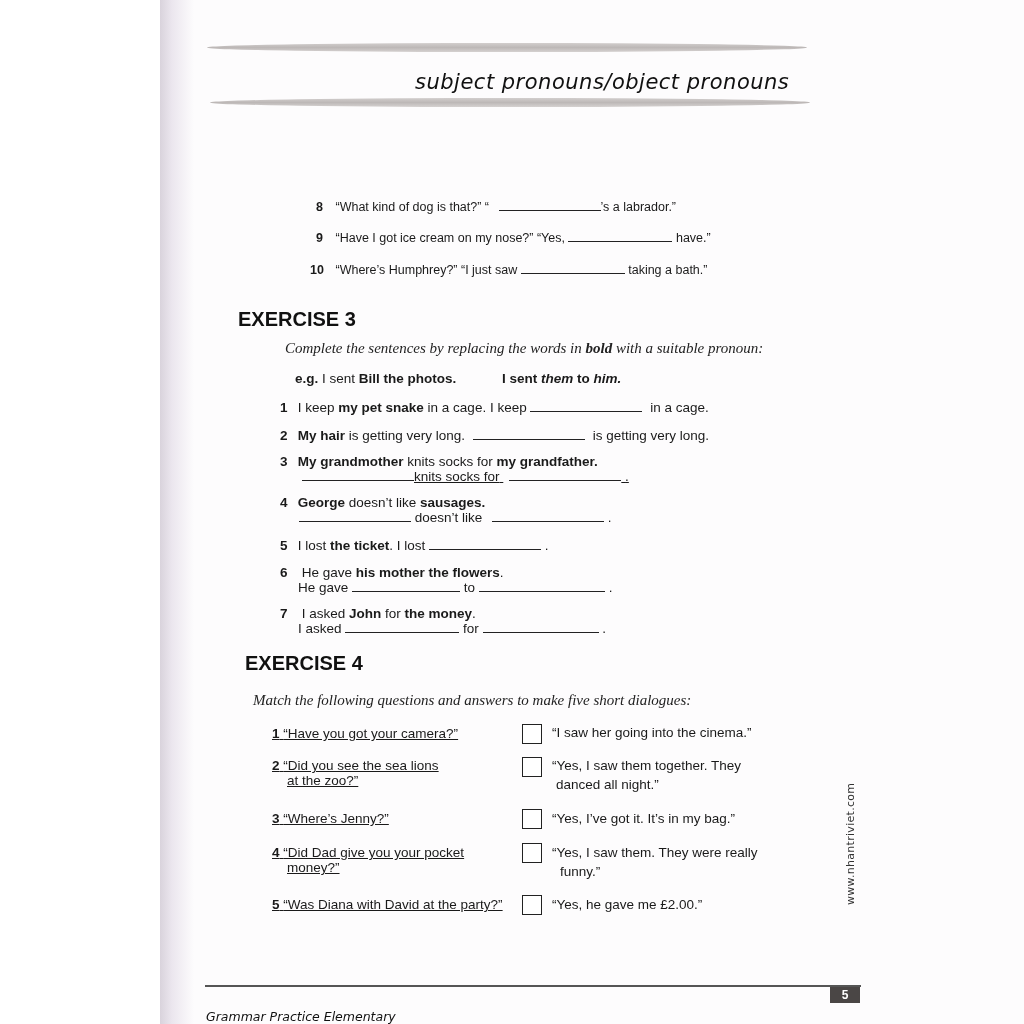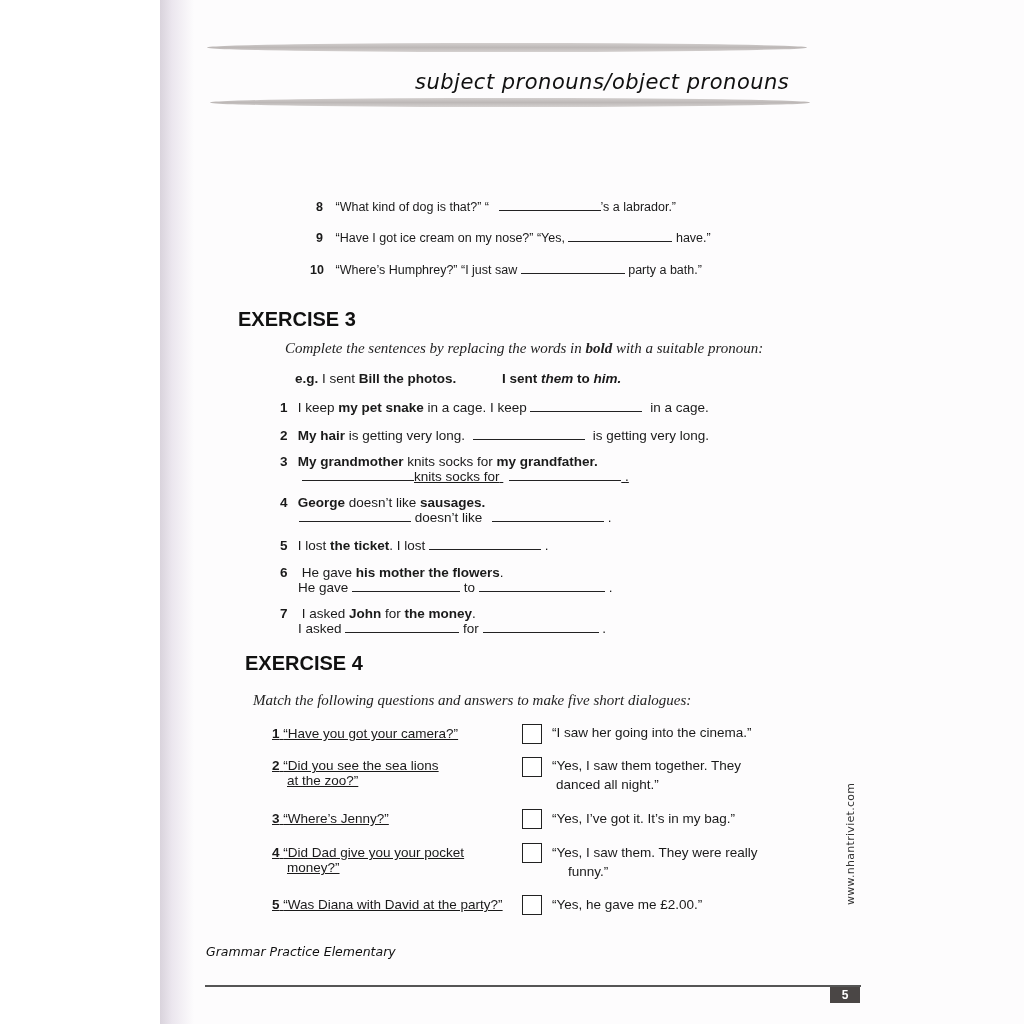--- a/index.html
+++ b/index.html
@@ -16,21 +16,21 @@
   .num { font-weight:bold; display:inline-block; }
   .blank { display:inline-block; border-bottom:1px solid #222; height:12px; vertical-align:baseline; }
   .ex-title { position:absolute; font-weight:bold; font-size:20px; color:#111; }
   .instr { position:absolute; font-family:"Liberation Serif", serif; font-style:italic; font-size:15px; color:#222; white-space:nowrap; }
   .ex3 { font-size:13.5px; }
   b { font-weight:bold; }
   .chk { position:absolute; width:18px; height:18px; border:1.3px solid #222; background:#fff; }
   .q4 { position:absolute; font-size:13.5px; line-height:15px;text-decoration:underline; }
   .a4 { position:absolute; font-size:13.5px; line-height:19px; }
   .footer-line { position:absolute; left:205px; top:985px; width:656px; height:2px; background:#555; }
-  .footer-title { position:absolute; left:206px; top:944px; font-family:"DejaVu Sans", sans-serif; font-style:italic; font-size:12.5px; color:#111; }
+  .footer-title { position:absolute; left:206px; top:1009px; font-family:"DejaVu Sans", sans-serif; font-style:italic; font-size:12.5px; color:#111; }
   .page-num { position:absolute; left:830px; top:987px; width:30px; height:16px; background:#4a4645; color:#fff; font-weight:bold; font-size:12px; text-align:center; line-height:16px; }
   .watermark { position:absolute; left:844px; top:905px; transform-origin:0 0; transform:rotate(-90deg); font-family:"DejaVu Sans", sans-serif; font-size:11px; color:#333; white-space:nowrap; letter-spacing:0.3px; }
 </style>
 </head>
 <body>
 
 <div class="gutter"></div>
 <div class="page"></div>
 <div class="page-shadow"></div>
 
@@ -46,21 +46,21 @@
 <div class="abs" style="left:316px; top:229px;">
   <span class="num" style="width:16px;">9</span>
   <span>“Have I got ice cream on my nose?” “Yes,</span>
   <span class="blank" style="width:104px;"></span>
   <span>have.”</span>
 </div>
 <div class="abs" style="left:310px; top:261px;">
   <span class="num" style="width:22px;">10</span>
   <span>“Where’s Humphrey?” “I just saw</span>
   <span class="blank" style="width:104px;"></span>
-  <span>party a bath.”</span>
+  <span>taking a bath.”</span>
 </div>
 
 <div class="ex-title" style="left:238px; top:308px;">EXERCISE 3</div>
 <div class="instr" style="left:253px; top:340px;margin-left:32px;"><span>Complete the sentences by replacing the words in </span><b>bold</b><span> with a suitable pronoun:</span></div>
 
 <div class="abs ex3" style="left:295px; top:371px;">
   <b>e.g.</b>
   <span>I sent </span><b>Bill the photos.</b>
 </div>
 <div class="abs ex3" style="left:502px; top:371px;font-weight:bold;">
@@ -165,21 +165,21 @@
 </div>
 <div class="a4" style="left:552px; top:756px;">
   <span>“Yes, I saw them together. They</span><br>
   <span style="margin-left:4px;">danced all night.”</span>
 </div>
 <div class="a4" style="left:552px; top:809px;">
   <span>“Yes, I’ve got it. It’s in my bag.”</span>
 </div>
 <div class="a4" style="left:552px; top:843px;">
   <span>“Yes, I saw them. They were really</span><br>
-  <span style="margin-left:16px;">funny.”</span>
+  <span style="margin-left:8px;">funny.”</span>
 </div>
 <div class="a4" style="left:552px; top:895px;">
   <span>“Yes, he gave me £2.00.”</span>
 </div>
 
 <div class="watermark">www.nhantriviet.com</div>
 <div class="footer-line"></div>
 <div class="footer-title">Grammar Practice  Elementary</div>
 <div class="page-num">5</div>
 

